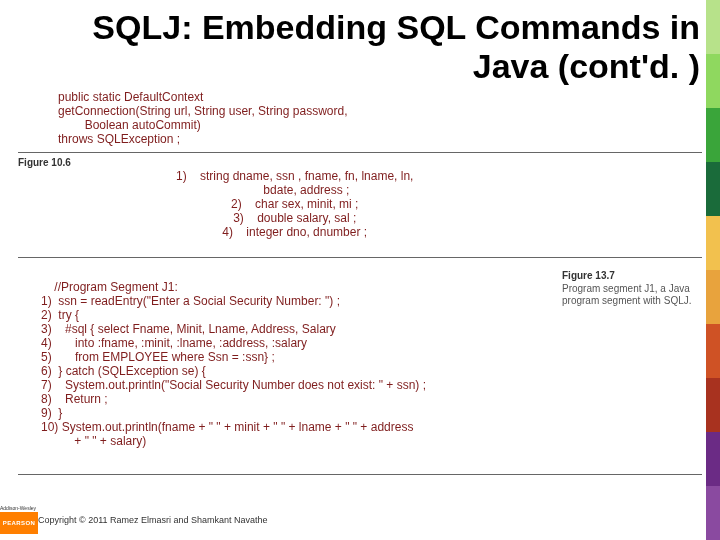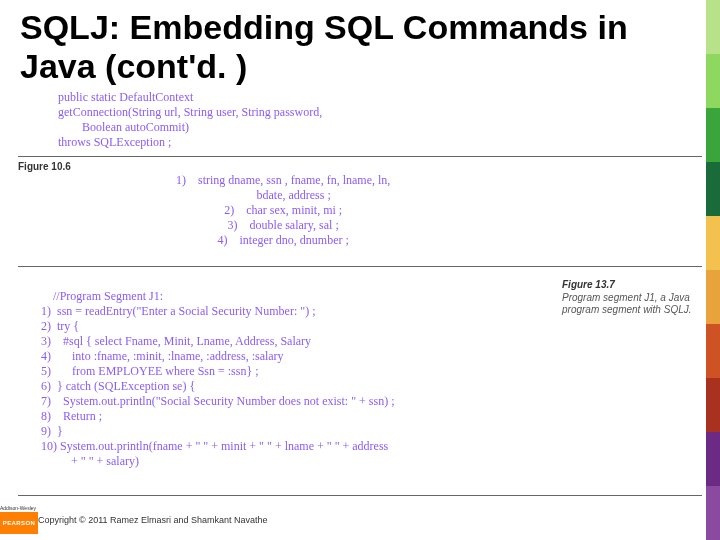--- a/index.html
+++ b/index.html
@@ -18,29 +18,29 @@
     right: 0;
     top: 0;
     width: 14px;
     height: 540px;
     display: flex;
     flex-direction: column;
   }
   .stripe div { flex: 1; }
   .title {
     font-size: 34px;
-    text-align: left;
+    text-align: right;
     margin: 8px 20px 4px 20px;
     line-height: 1.15;
   }
   .code {
-    font-family: Liberation Serif, serif;
+    font-family: Liberation Sans, sans-serif;
     font-size: 12px;
     white-space: pre;
-    color: #8b5cf6;
+    color: #7f1d1d;
   }
   .block1 {
     margin: 2px 0 0 58px;
   }
   .hr {
     border: none;
     border-top: 1px solid #666;
     margin: 6px 18px 4px 18px;
   }
   .fig136 {
@@ -69,21 +69,20 @@
   .block3 {
     flex: 1;
     margin-left: 23px;
   }
   .figcap2 {
     width: 140px;
     font-size: 10px;
     color: #555;
     line-height: 1.25;
     margin-top: 2px;
-    font-style: italic;
   }
   .figcap2 b {
     font-weight: bold;
     color: #333;
     display: block;
   }
   .footer {
     position: absolute;
     bottom: 6px;
     left: 0;

